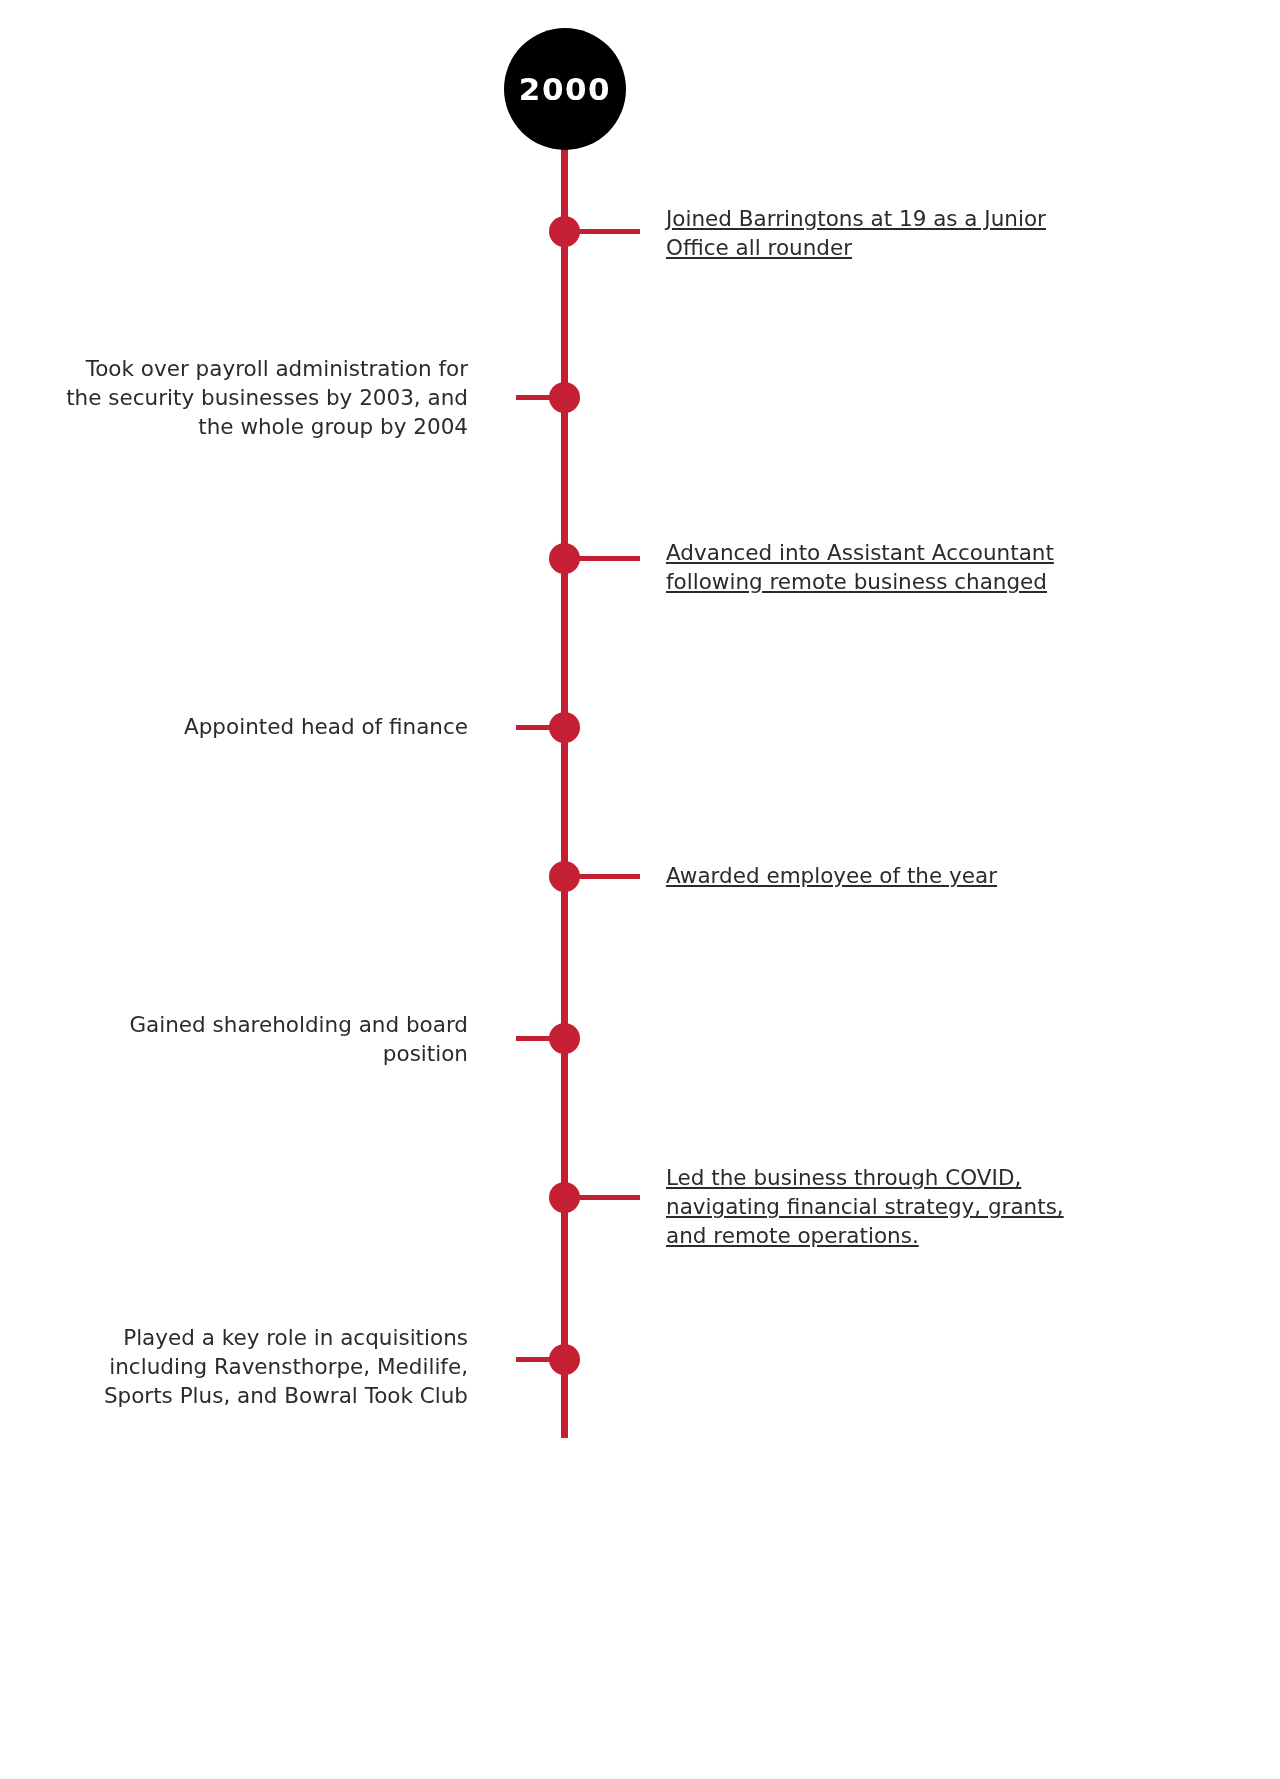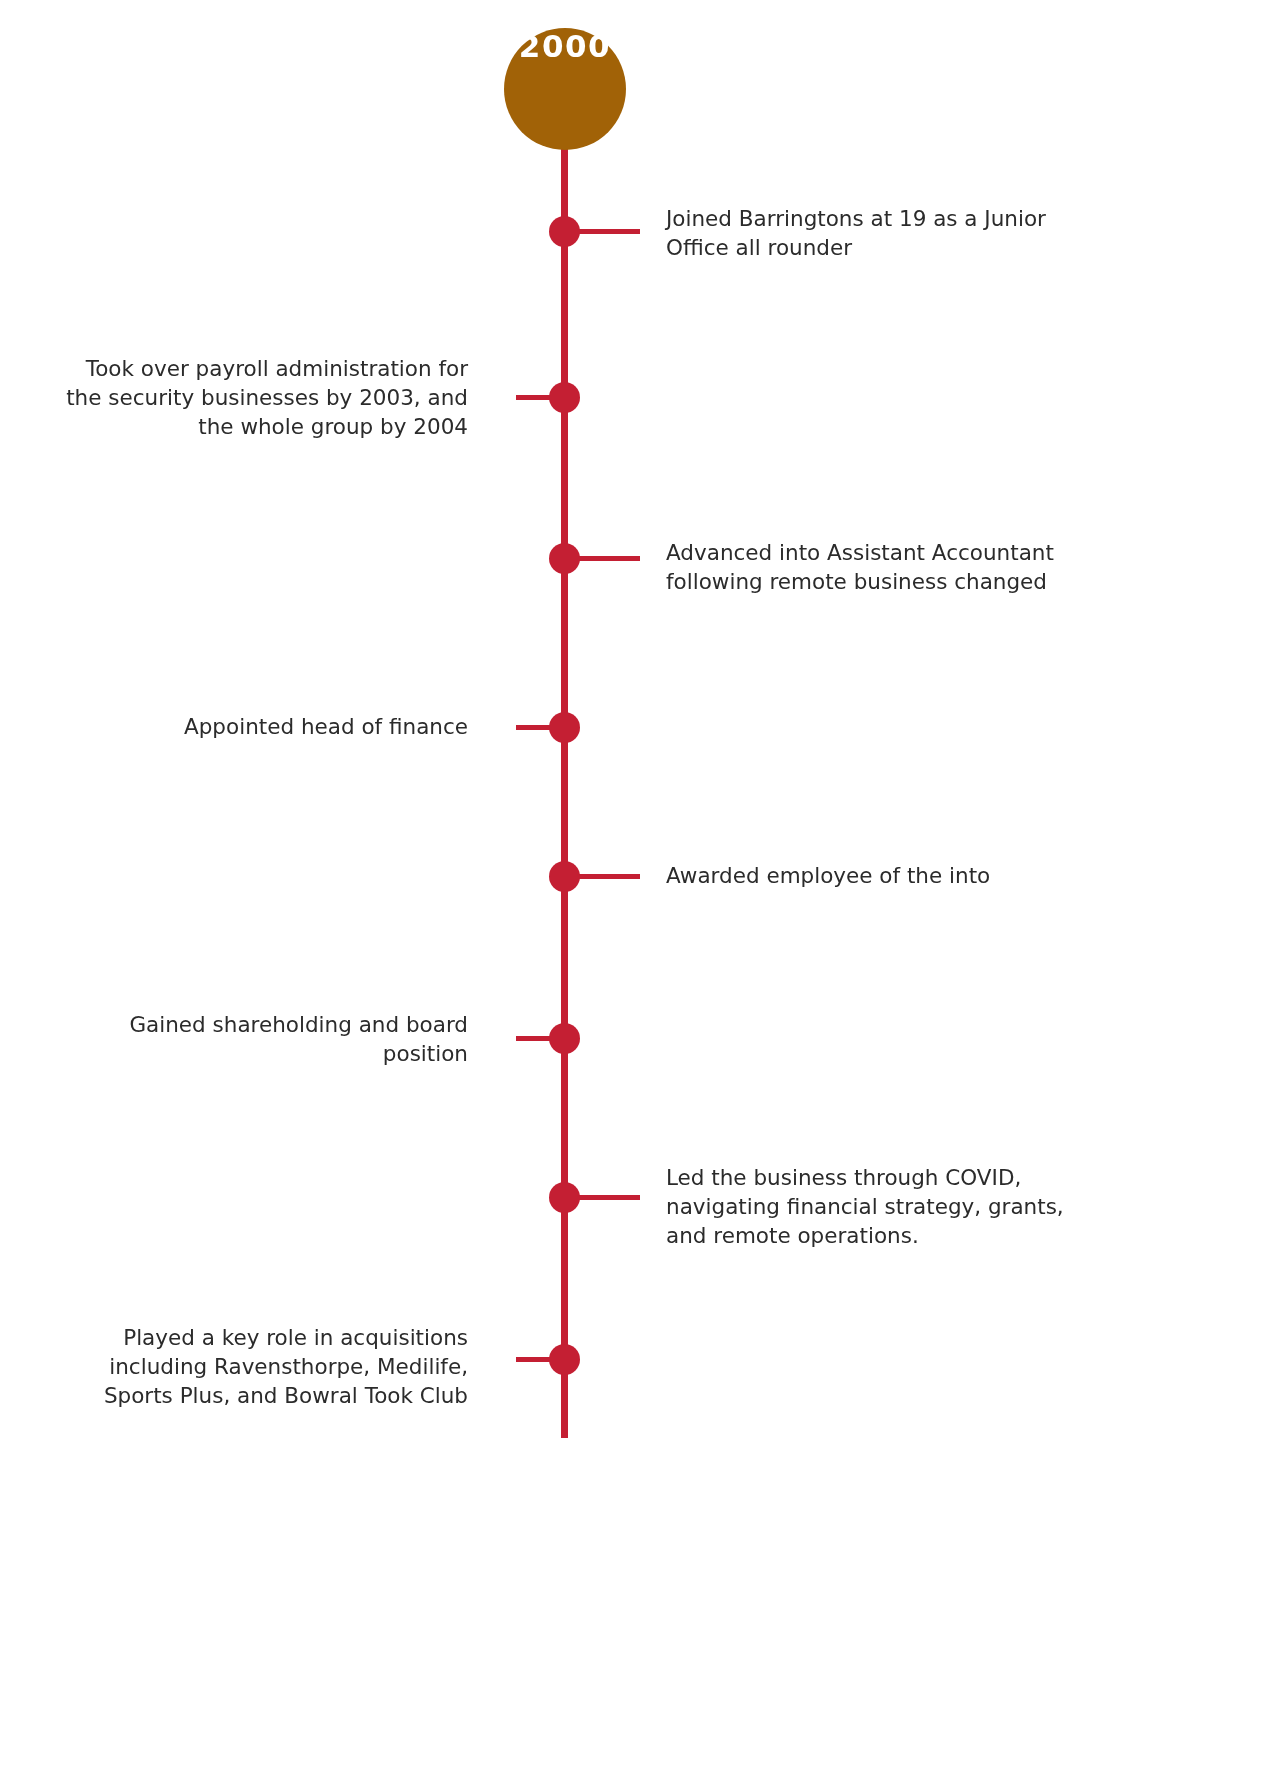--- a/index.html
+++ b/index.html
@@ -25,24 +25,24 @@
     position: absolute;
     left: 561px;
     width: 7px;
     background: #c41f33;
   }
 
   
   .endcap {
     position: absolute;
     border-radius: 50%;
-    background: #a16207;
+    background: #000000;
     color: #ffffff;
     display: flex;
-    align-items: flex-start;
+    align-items: center;
     justify-content: center;
     letter-spacing: 1.5px;
     font-weight: 700;
   }
   .endcap.top {
     left: 504px;
     top: 28px;
     width: 122px;
     height: 122px;
     font-size: 31px;
@@ -78,20 +78,21 @@
   .evt-text {
     position: absolute;
     font-size: 21.5px;
     line-height: 1.36;
     color: #2b2b2b;
     width: 400px;
   }
   .evt-text.right {
     left: 666px;
     text-align: left;
+    text-decoration: underline;
   }
   .evt-text.left {
     left: 64px;
     width: 404px;
     text-align: right;
   }
 </style>
 </head>
 <body>
 
@@ -114,21 +115,21 @@
   <div class="node" style="top:543px;"></div>
   <div class="stub right" style="top:556px;"></div>
   <div class="evt-text right" style="top:538px;">Advanced into Assistant Accountant following remote business changed</div>
 
   <div class="node" style="top:712px;"></div>
   <div class="stub left" style="top:725px;"></div>
   <div class="evt-text left" style="top:712px;">Appointed head of finance</div>
 
   <div class="node" style="top:861px;"></div>
   <div class="stub right" style="top:874px;"></div>
-  <div class="evt-text right" style="top:861px;">Awarded employee of the into</div>
+  <div class="evt-text right" style="top:861px;">Awarded employee of the year</div>
 
   <div class="node" style="top:1023px;"></div>
   <div class="stub left" style="top:1036px;"></div>
   <div class="evt-text left" style="top:1010px;">Gained shareholding and board position</div>
 
   <div class="node" style="top:1182px;"></div>
   <div class="stub right" style="top:1195px;"></div>
   <div class="evt-text right" style="top:1163px; width:412px;">Led the business through COVID, navigating financial strategy, grants, and remote operations.</div>
 
   <div class="node" style="top:1344px;"></div>

